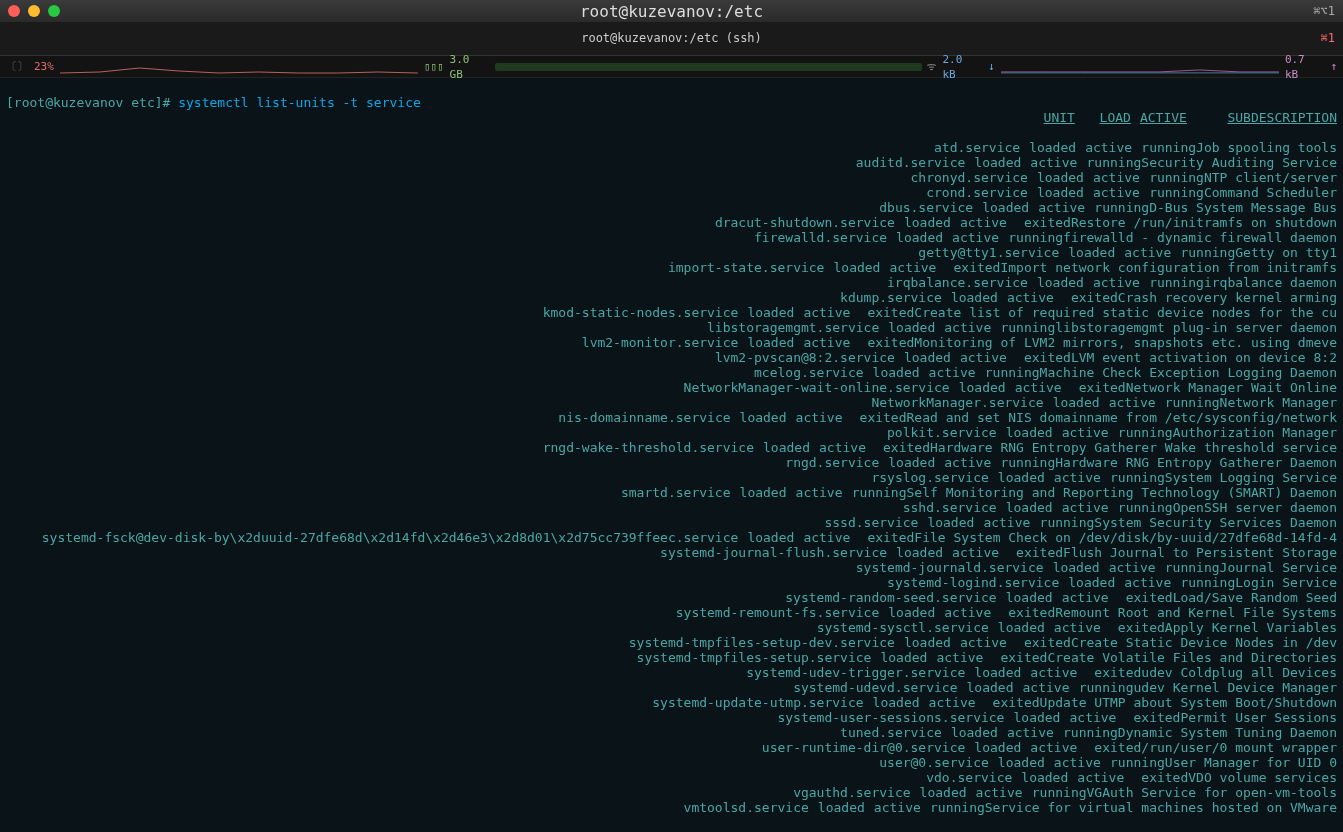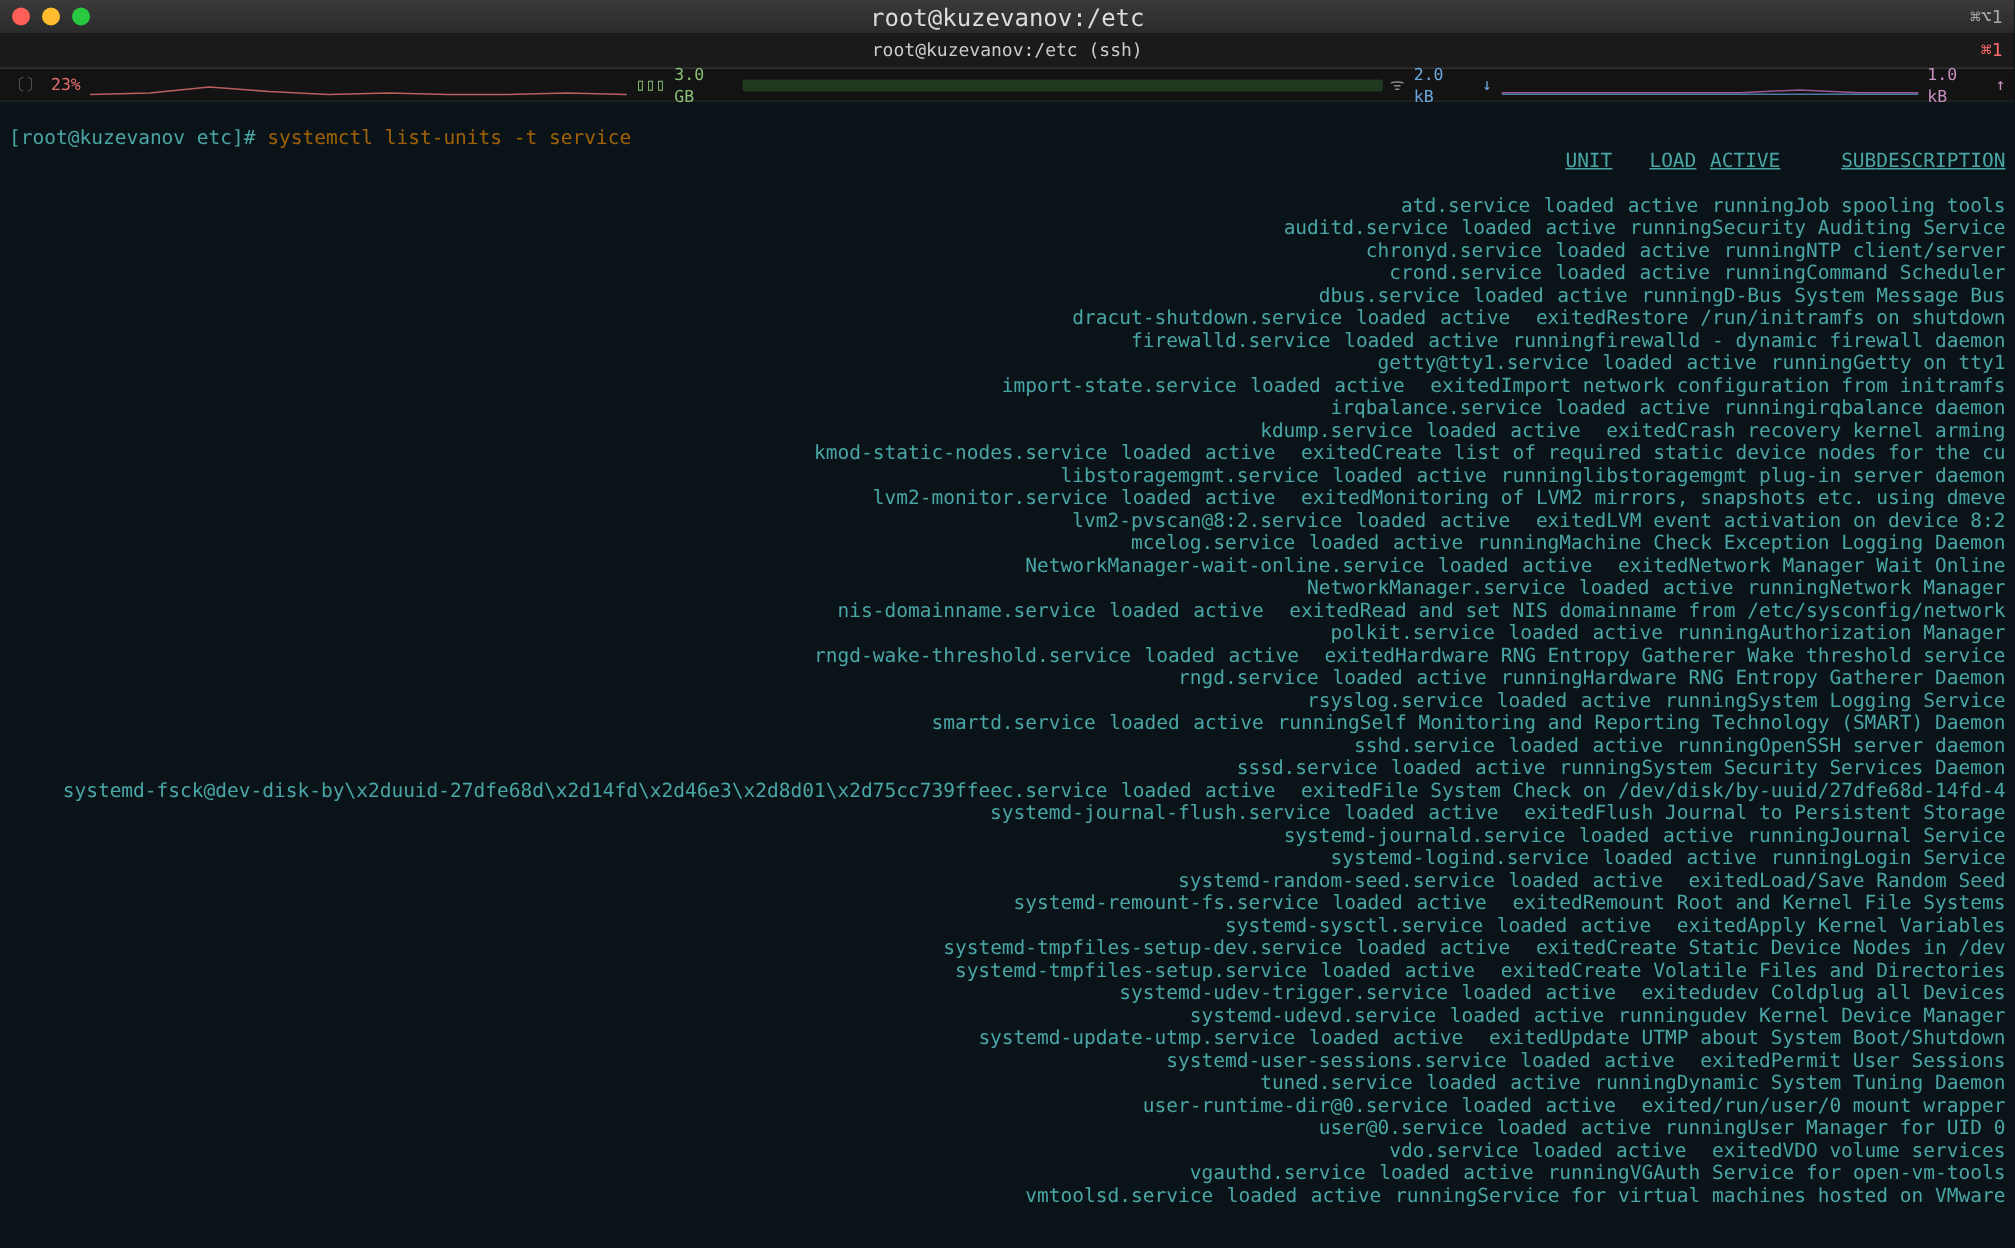--- a/index.html
+++ b/index.html
@@ -39,21 +39,21 @@
 }
 .title-right {
   margin-left: auto;
   font-size: 12px;
   color: #aaa;
   display: flex;
   gap: 8px;
   align-items: center;
 }
 .tabbar {
-  height: 24px;
+  height: 34px;
   background: #1a1a1a;
   border-bottom: 1px solid #333;
   display: flex;
   align-items: center;
   justify-content: center;
   position: relative;
 }
 .tab {
   font-size: 12px;
   color: #ccc;
@@ -112,21 +112,21 @@
 .net-spark { width: 280px; height: 16px; }
 
 .terminal {
   padding: 2px 6px 6px 6px;
   white-space: pre;
   font-size: 13px;
   line-height: 15px;
   color: #4aa6a6;
 }
 .prompt-line { color: #4aa6a6; }
-.cmd { color: #a16207; }
+.cmd { color: #0ea5e9; }
 .row { display: block; text-align: right; }
 .unit-col { display: inline-block; min-width: 720px; }
 .load-col { display: inline-block; min-width: 56px; }
 .active-col { display: inline-block; min-width: 56px; }
 .sub-col { display: inline-block; min-width: 64px; }
 .desc-col { display: inline-block; }
 .footer { margin-top: 15px; color: #4aa6a6; }
 .footer .kw { text-decoration: underline; }
 .hdr { text-decoration: underline; }
 </style>
@@ -164,21 +164,21 @@
   <div class="status-right">
     <span style="color:#888;">ᯤ</span>
     <span class="net-down">2.0 kB</span>
       <span class="arrow-down">↓</span>
     <span class="net-spark">
       <svg viewBox="0 0 280 16" preserveAspectRatio="none">
         <polyline points="0,13 40,13 80,13 120,13 160,13 200,11 240,13 280,13" fill="none" stroke="#9a5a8f" stroke-width="1"></polyline>
         <polyline points="0,14 40,14 80,14 120,14 160,14 200,14 240,14 280,14" fill="none" stroke="#4a7aa6" stroke-width="1"></polyline>
       </svg>
     </span>
-    <span class="net-up">1.0 kB</span>
+    <span class="net-up">0.7 kB</span>
       <span class="arrow-up">↑</span>
   </div>
 </div>
 
 <div class="terminal">
 <span class="prompt-line"><span>[root@kuzevanov etc]# </span><span class="cmd">systemctl list-units -t service</span></span>
 <span class="row"><span class="unit-col"><span class="hdr">UNIT</span></span><span class="load-col"><span class="hdr">LOAD</span></span><span class="active-col"><span class="hdr">ACTIVE</span></span><span class="sub-col"><span class="hdr">SUB</span></span><span class="desc-col"><span class="hdr">DESCRIPTION</span></span></span>
 <div id="unit-rows"><span class="row"><span class="unit-col">atd.service</span><span class="load-col">loaded</span><span class="active-col">active</span><span class="sub-col">running</span><span class="desc-col">Job spooling tools</span></span><span class="row"><span class="unit-col">auditd.service</span><span class="load-col">loaded</span><span class="active-col">active</span><span class="sub-col">running</span><span class="desc-col">Security Auditing Service</span></span><span class="row"><span class="unit-col">chronyd.service</span><span class="load-col">loaded</span><span class="active-col">active</span><span class="sub-col">running</span><span class="desc-col">NTP client/server</span></span><span class="row"><span class="unit-col">crond.service</span><span class="load-col">loaded</span><span class="active-col">active</span><span class="sub-col">running</span><span class="desc-col">Command Scheduler</span></span><span class="row"><span class="unit-col">dbus.service</span><span class="load-col">loaded</span><span class="active-col">active</span><span class="sub-col">running</span><span class="desc-col">D-Bus System Message Bus</span></span><span class="row"><span class="unit-col">dracut-shutdown.service</span><span class="load-col">loaded</span><span class="active-col">active</span><span class="sub-col">exited</span><span class="desc-col">Restore /run/initramfs on shutdown</span></span><span class="row"><span class="unit-col">firewalld.service</span><span class="load-col">loaded</span><span class="active-col">active</span><span class="sub-col">running</span><span class="desc-col">firewalld - dynamic firewall daemon</span></span><span class="row"><span class="unit-col">getty@tty1.service</span><span class="load-col">loaded</span><span class="active-col">active</span><span class="sub-col">running</span><span class="desc-col">Getty on tty1</span></span><span class="row"><span class="unit-col">import-state.service</span><span class="load-col">loaded</span><span class="active-col">active</span><span class="sub-col">exited</span><span class="desc-col">Import network configuration from initramfs</span></span><span class="row"><span class="unit-col">irqbalance.service</span><span class="load-col">loaded</span><span class="active-col">active</span><span class="sub-col">running</span><span class="desc-col">irqbalance daemon</span></span><span class="row"><span class="unit-col">kdump.service</span><span class="load-col">loaded</span><span class="active-col">active</span><span class="sub-col">exited</span><span class="desc-col">Crash recovery kernel arming</span></span><span class="row"><span class="unit-col">kmod-static-nodes.service</span><span class="load-col">loaded</span><span class="active-col">active</span><span class="sub-col">exited</span><span class="desc-col">Create list of required static device nodes for the cu</span></span><span class="row"><span class="unit-col">libstoragemgmt.service</span><span class="load-col">loaded</span><span class="active-col">active</span><span class="sub-col">running</span><span class="desc-col">libstoragemgmt plug-in server daemon</span></span><span class="row"><span class="unit-col">lvm2-monitor.service</span><span class="load-col">loaded</span><span class="active-col">active</span><span class="sub-col">exited</span><span class="desc-col">Monitoring of LVM2 mirrors, snapshots etc. using dmeve</span></span><span class="row"><span class="unit-col">lvm2-pvscan@8:2.service</span><span class="load-col">loaded</span><span class="active-col">active</span><span class="sub-col">exited</span><span class="desc-col">LVM event activation on device 8:2</span></span><span class="row"><span class="unit-col">mcelog.service</span><span class="load-col">loaded</span><span class="active-col">active</span><span class="sub-col">running</span><span class="desc-col">Machine Check Exception Logging Daemon</span></span><span class="row"><span class="unit-col">NetworkManager-wait-online.service</span><span class="load-col">loaded</span><span class="active-col">active</span><span class="sub-col">exited</span><span class="desc-col">Network Manager Wait Online</span></span><span class="row"><span class="unit-col">NetworkManager.service</span><span class="load-col">loaded</span><span class="active-col">active</span><span class="sub-col">running</span><span class="desc-col">Network Manager</span></span><span class="row"><span class="unit-col">nis-domainname.service</span><span class="load-col">loaded</span><span class="active-col">active</span><span class="sub-col">exited</span><span class="desc-col">Read and set NIS domainname from /etc/sysconfig/network</span></span><span class="row"><span class="unit-col">polkit.service</span><span class="load-col">loaded</span><span class="active-col">active</span><span class="sub-col">running</span><span class="desc-col">Authorization Manager</span></span><span class="row"><span class="unit-col">rngd-wake-threshold.service</span><span class="load-col">loaded</span><span class="active-col">active</span><span class="sub-col">exited</span><span class="desc-col">Hardware RNG Entropy Gatherer Wake threshold service</span></span><span class="row"><span class="unit-col">rngd.service</span><span class="load-col">loaded</span><span class="active-col">active</span><span class="sub-col">running</span><span class="desc-col">Hardware RNG Entropy Gatherer Daemon</span></span><span class="row"><span class="unit-col">rsyslog.service</span><span class="load-col">loaded</span><span class="active-col">active</span><span class="sub-col">running</span><span class="desc-col">System Logging Service</span></span><span class="row"><span class="unit-col">smartd.service</span><span class="load-col">loaded</span><span class="active-col">active</span><span class="sub-col">running</span><span class="desc-col">Self Monitoring and Reporting Technology (SMART) Daemon</span></span><span class="row"><span class="unit-col">sshd.service</span><span class="load-col">loaded</span><span class="active-col">active</span><span class="sub-col">running</span><span class="desc-col">OpenSSH server daemon</span></span><span class="row"><span class="unit-col">sssd.service</span><span class="load-col">loaded</span><span class="active-col">active</span><span class="sub-col">running</span><span class="desc-col">System Security Services Daemon</span></span><span class="row"><span class="unit-col">systemd-fsck@dev-disk-by\x2duuid-27dfe68d\x2d14fd\x2d46e3\x2d8d01\x2d75cc739ffeec.service</span><span class="load-col">loaded</span><span class="active-col">active</span><span class="sub-col">exited</span><span class="desc-col">File System Check on /dev/disk/by-uuid/27dfe68d-14fd-4</span></span><span class="row"><span class="unit-col">systemd-journal-flush.service</span><span class="load-col">loaded</span><span class="active-col">active</span><span class="sub-col">exited</span><span class="desc-col">Flush Journal to Persistent Storage</span></span><span class="row"><span class="unit-col">systemd-journald.service</span><span class="load-col">loaded</span><span class="active-col">active</span><span class="sub-col">running</span><span class="desc-col">Journal Service</span></span><span class="row"><span class="unit-col">systemd-logind.service</span><span class="load-col">loaded</span><span class="active-col">active</span><span class="sub-col">running</span><span class="desc-col">Login Service</span></span><span class="row"><span class="unit-col">systemd-random-seed.service</span><span class="load-col">loaded</span><span class="active-col">active</span><span class="sub-col">exited</span><span class="desc-col">Load/Save Random Seed</span></span><span class="row"><span class="unit-col">systemd-remount-fs.service</span><span class="load-col">loaded</span><span class="active-col">active</span><span class="sub-col">exited</span><span class="desc-col">Remount Root and Kernel File Systems</span></span><span class="row"><span class="unit-col">systemd-sysctl.service</span><span class="load-col">loaded</span><span class="active-col">active</span><span class="sub-col">exited</span><span class="desc-col">Apply Kernel Variables</span></span><span class="row"><span class="unit-col">systemd-tmpfiles-setup-dev.service</span><span class="load-col">loaded</span><span class="active-col">active</span><span class="sub-col">exited</span><span class="desc-col">Create Static Device Nodes in /dev</span></span><span class="row"><span class="unit-col">systemd-tmpfiles-setup.service</span><span class="load-col">loaded</span><span class="active-col">active</span><span class="sub-col">exited</span><span class="desc-col">Create Volatile Files and Directories</span></span><span class="row"><span class="unit-col">systemd-udev-trigger.service</span><span class="load-col">loaded</span><span class="active-col">active</span><span class="sub-col">exited</span><span class="desc-col">udev Coldplug all Devices</span></span><span class="row"><span class="unit-col">systemd-udevd.service</span><span class="load-col">loaded</span><span class="active-col">active</span><span class="sub-col">running</span><span class="desc-col">udev Kernel Device Manager</span></span><span class="row"><span class="unit-col">systemd-update-utmp.service</span><span class="load-col">loaded</span><span class="active-col">active</span><span class="sub-col">exited</span><span class="desc-col">Update UTMP about System Boot/Shutdown</span></span><span class="row"><span class="unit-col">systemd-user-sessions.service</span><span class="load-col">loaded</span><span class="active-col">active</span><span class="sub-col">exited</span><span class="desc-col">Permit User Sessions</span></span><span class="row"><span class="unit-col">tuned.service</span><span class="load-col">loaded</span><span class="active-col">active</span><span class="sub-col">running</span><span class="desc-col">Dynamic System Tuning Daemon</span></span><span class="row"><span class="unit-col">user-runtime-dir@0.service</span><span class="load-col">loaded</span><span class="active-col">active</span><span class="sub-col">exited</span><span class="desc-col">/run/user/0 mount wrapper</span></span><span class="row"><span class="unit-col">user@0.service</span><span class="load-col">loaded</span><span class="active-col">active</span><span class="sub-col">running</span><span class="desc-col">User Manager for UID 0</span></span><span class="row"><span class="unit-col">vdo.service</span><span class="load-col">loaded</span><span class="active-col">active</span><span class="sub-col">exited</span><span class="desc-col">VDO volume services</span></span><span class="row"><span class="unit-col">vgauthd.service</span><span class="load-col">loaded</span><span class="active-col">active</span><span class="sub-col">running</span><span class="desc-col">VGAuth Service for open-vm-tools</span></span><span class="row"><span class="unit-col">vmtoolsd.service</span><span class="load-col">loaded</span><span class="active-col">active</span><span class="sub-col">running</span><span class="desc-col">Service for virtual machines hosted on VMware</span></span></div>
 <div class="footer" id="footer-lines"><div><span class="kw">LOAD</span>   = Reflects whether the unit definition was properly loaded.</div></div>
 </div>

